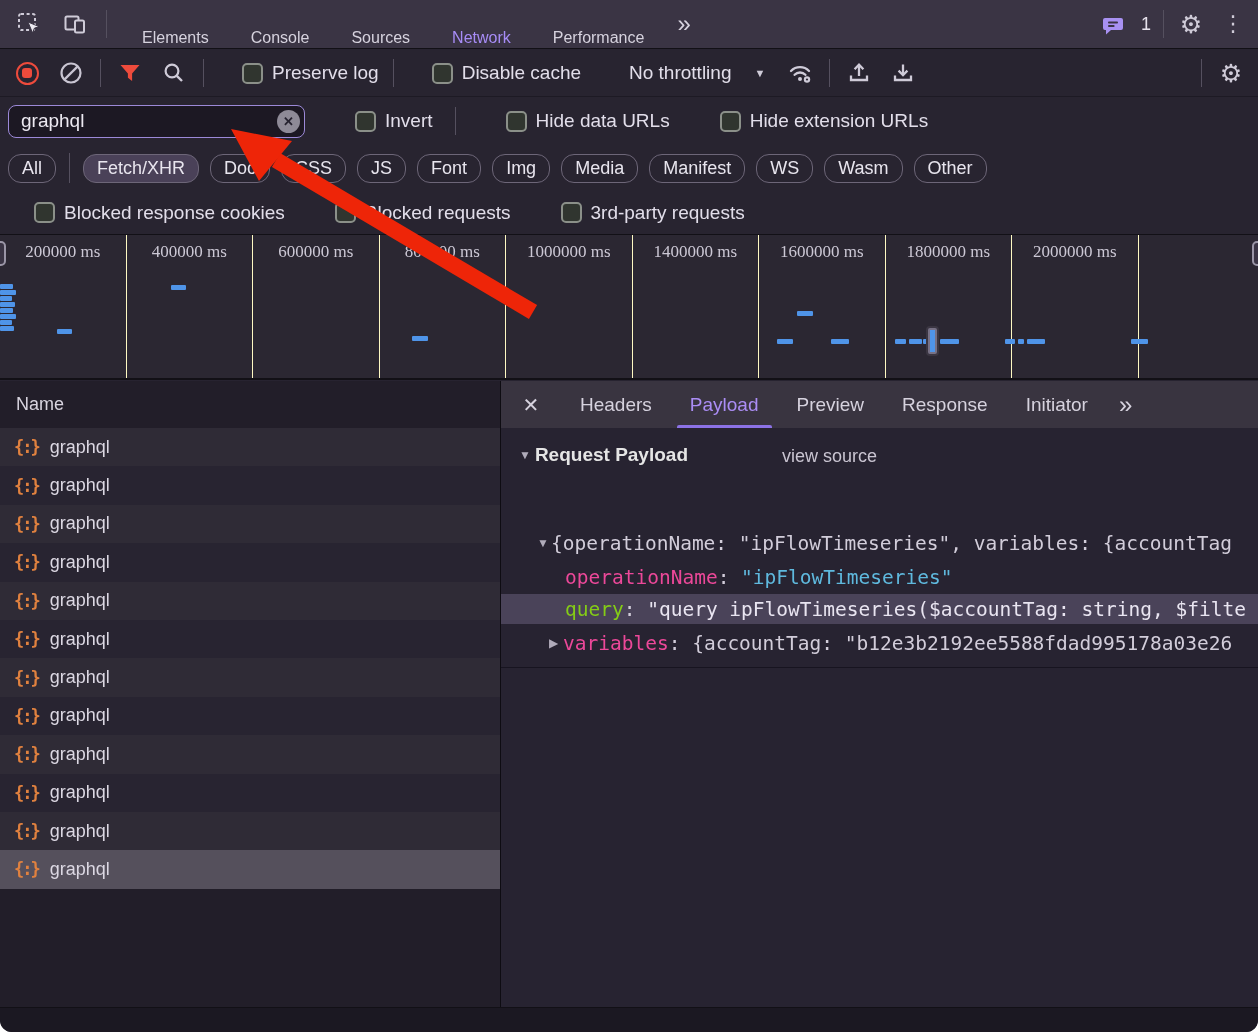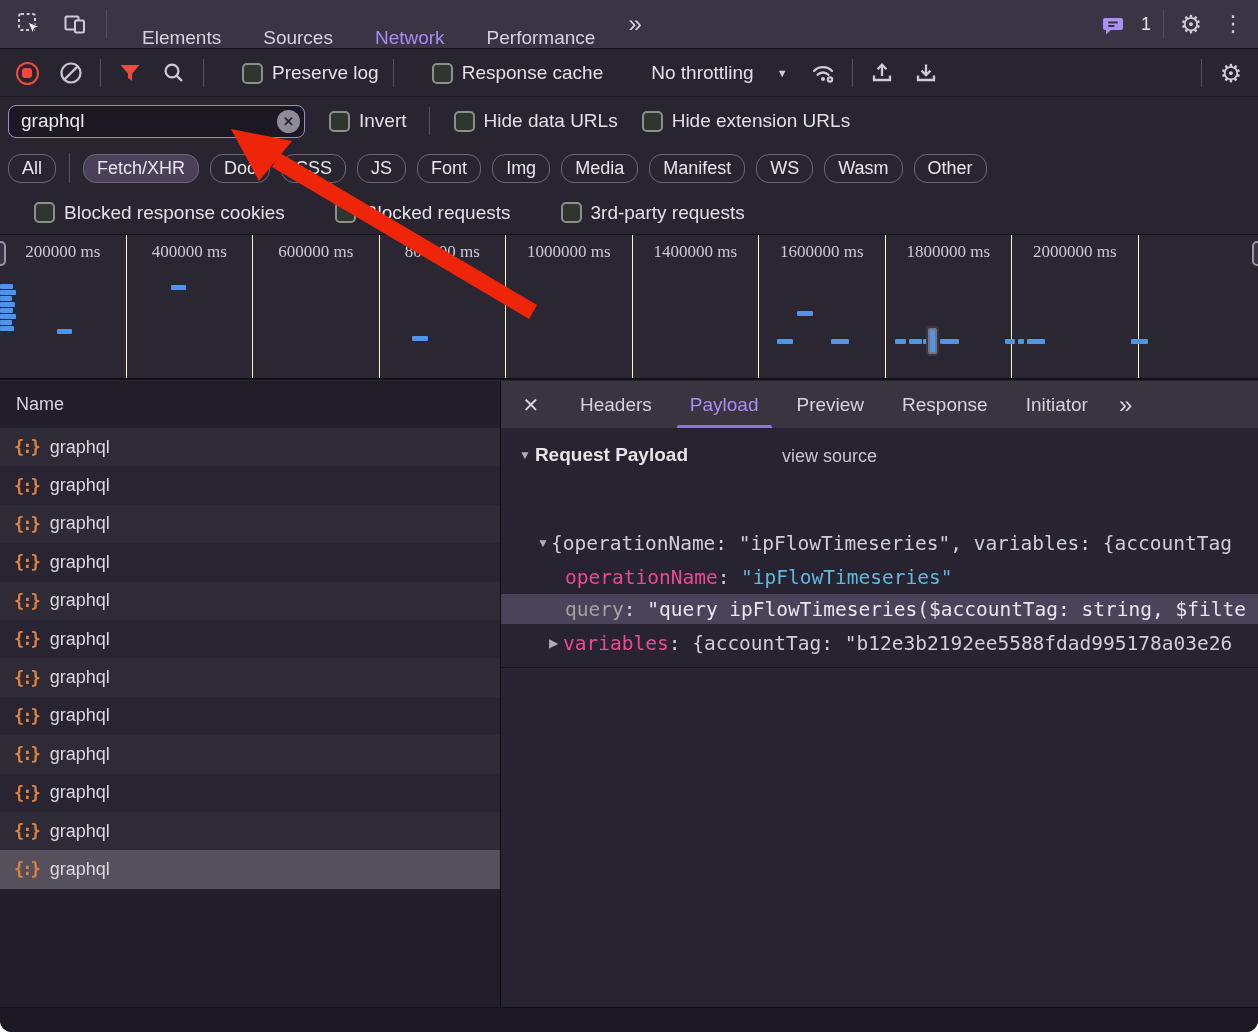--- a/index.html
+++ b/index.html
@@ -8,21 +8,21 @@
   #root { position:relative; width:1258px; height:1032px; background:#272330;
           overflow:hidden; border-radius:0 0 12px 12px; color:#d6d2de; }
 
   .vdiv { width:1px; height:28px; background:#55505f; flex:none; }
 
   
   #maintabs { position:absolute; top:0; left:0; right:0; height:49px; background:#3a3444;
               border-bottom:1px solid #121016; display:flex; align-items:center; }
   .mt-icons { display:flex; align-items:center; gap:16px; padding:0 14px 0 14px; }
   .icon-btn { display:flex; align-items:center; justify-content:center; width:30px; height:30px; flex:none; }
-  .tab { height:36px; display:flex; align-items:center; padding:0 21px; font-size:19px;
+  .tab { height:36px; display:flex; align-items:center; padding:0 21px; font-size:16px;
          color:#d6d2de; position:relative; cursor:default;margin-top:28px; }
   .tab.active { color:#a78cf6; }
   .tab.active::after { content:""; position:absolute; left:5px; right:5px; bottom:0; height:3px;
                        background:#8468ef; border-radius:2px 2px 0 0; }
   .more-chevron { font-size:24px; color:#d6d2de; padding:0 12px; }
   #maintabs-right { margin-left:auto; display:flex; align-items:center; gap:12px; padding-right:10px; }
   .badge-count { font-size:18px; color:#e6e2ec; }
   .glyph-gear { font-size:25px; color:#cfcbd8; line-height:1; }
   .glyph-kebab { font-size:22px; color:#cfcbd8; line-height:1; }
 
@@ -40,21 +40,21 @@
   
   #filterrow { position:absolute; top:97px; left:0; right:0; height:48px; background:#282430;
                display:flex; align-items:center; }
   #filter-input-wrap { position:relative; margin-left:8px; width:297px; height:33px; flex:none; }
   #filter-input { width:100%; height:100%; background:#1c1823; border:1.5px solid #9c89d8;
                   border-radius:8px; color:#ece9f1; font-size:19px; padding:0 36px 0 12px;
                   font-family:"Liberation Sans",sans-serif; outline:none; }
   #filter-clear { position:absolute; right:5px; top:5px; width:23px; height:23px; border-radius:50%;
                   background:#8e8a97; color:#262230; font-size:13px; font-weight:bold;
                   display:flex; align-items:center; justify-content:center; cursor:pointer; }
-  #filterrow .ctrl { }
+  #filterrow .ctrl { margin-left:26px; }
   #filterrow .vdiv { margin-left:22px; }
 
   
   #chiprow { position:absolute; top:145px; left:0; right:0; height:46px; background:#282430;
              display:flex; align-items:center; gap:11px; padding:0 8px; }
   .chip { border:1.5px solid #6d6678; border-radius:13px; padding:3px 13px; font-size:18px;
           color:#e8e5ee; white-space:nowrap; cursor:pointer; }
   .chip.active { background:#4a4158; border-color:#6d6678; }
   #chiprow .vdiv { height:30px; margin:0 2px; }
 
@@ -102,21 +102,21 @@
   .tree-caret { font-size:12px; color:#b0abba; }
   #payload-title b { font-size:19px; color:#e5e5e5; }
   #view-source { position:absolute; top:18px; left:281px; font-size:18px; color:#c9c4d1; cursor:pointer; }
   .mono { font-family:"DejaVu Sans Mono",monospace; font-size:19.5px; white-space:nowrap;
           color:#d2cdda; overflow:hidden; }
   .pl-line { position:absolute; left:0; right:0; height:30px; display:flex; align-items:center; }
   .pl-caret { width:14px; font-size:12px; color:#b0abba; flex:none; font-family:"Liberation Sans",sans-serif; }
   .k { color:#ec4899; }
   .s { color:#5fb9de; }
   .hl-row { background:#4a4359; }
-  .hl-row .k { color:#a3a3a3;text-align:center; }
+  .hl-row .k { color:#84cc16;text-align:center; }
   .hl-row .v { color:#e9e5f1; }
   #pl-divider { position:absolute; top:239px; left:0; right:0; height:1px; background:#171420; }
 
   #footer { position:absolute; left:0; right:0; bottom:0; height:25px; background:#1b1822;
             border-top:1px solid #121016; }
 
   
   #arrow { position:absolute; inset:0; pointer-events:none; z-index:50; }
   svg.ic { display:block; }
 </style>
@@ -135,20 +135,21 @@
       </span>
       <span class="icon-btn">
         <svg class="ic" width="26" height="26" viewBox="0 0 26 26">
           <rect x="3.5" y="5.5" width="13" height="13" rx="1.5" fill="none" stroke="#cfcbd8" stroke-width="2"></rect>
           <rect x="13" y="9.5" width="9" height="12" rx="1.5" fill="#3a3444" stroke="#cfcbd8" stroke-width="2"></rect>
         </svg>
       </span>
       <span class="vdiv"></span>
     </div>
     <div class="tab">Elements</div>
+    <div class="tab">Console</div>
     <div class="tab">Sources</div>
     <div class="tab active">Network</div>
     <div class="tab">Performance</div>
     <span class="more-chevron">»</span>
     <div id="maintabs-right">
       <span class="icon-btn">
         <svg class="ic" width="25" height="25" viewBox="0 0 25 25">
           <path d="M4 6 h16 a2 2 0 0 1 2 2 v8 a2 2 0 0 1 -2 2 h-10 l-5 4.4 v-4.4 h-1 a2 2 0 0 1 -2 -2 v-8 a2 2 0 0 1 2 -2 z" fill="#a891f2"></path>
           <rect x="7" y="9.6" width="10" height="1.9" rx="0.9" fill="#3a3444"></rect>
           <rect x="7" y="13" width="6.6" height="1.9" rx="0.9" fill="#3a3444"></rect>
@@ -184,21 +185,21 @@
       </svg>
     </span>
     <span class="vdiv"></span>
     <span class="ctrl">
       <span class="cb"></span>
       <span class="cb-label">Preserve log</span>
     </span>
     <span class="vdiv"></span>
     <span class="ctrl">
       <span class="cb"></span>
-      <span class="cb-label">Response cache</span>
+      <span class="cb-label">Disable cache</span>
     </span>
     <span class="ctrl" style="margin-left:10px;">
       <span class="cb-label">No throttling</span>
       <span class="dd-caret">▼</span>
     </span>
     <span class="icon-btn" style="margin-left:6px;">
       <svg class="ic" width="28" height="26" viewBox="0 0 28 26">
         <path d="M5 11 a12.5 12.5 0 0 1 18 0" fill="none" stroke="#cfcbd8" stroke-width="2.3" stroke-linecap="round"></path>
         <path d="M8.6 14.8 a7.5 7.5 0 0 1 10.8 0" fill="none" stroke="#cfcbd8" stroke-width="2.3" stroke-linecap="round"></path>
         <circle cx="14" cy="19" r="2" fill="#cfcbd8"></circle>

